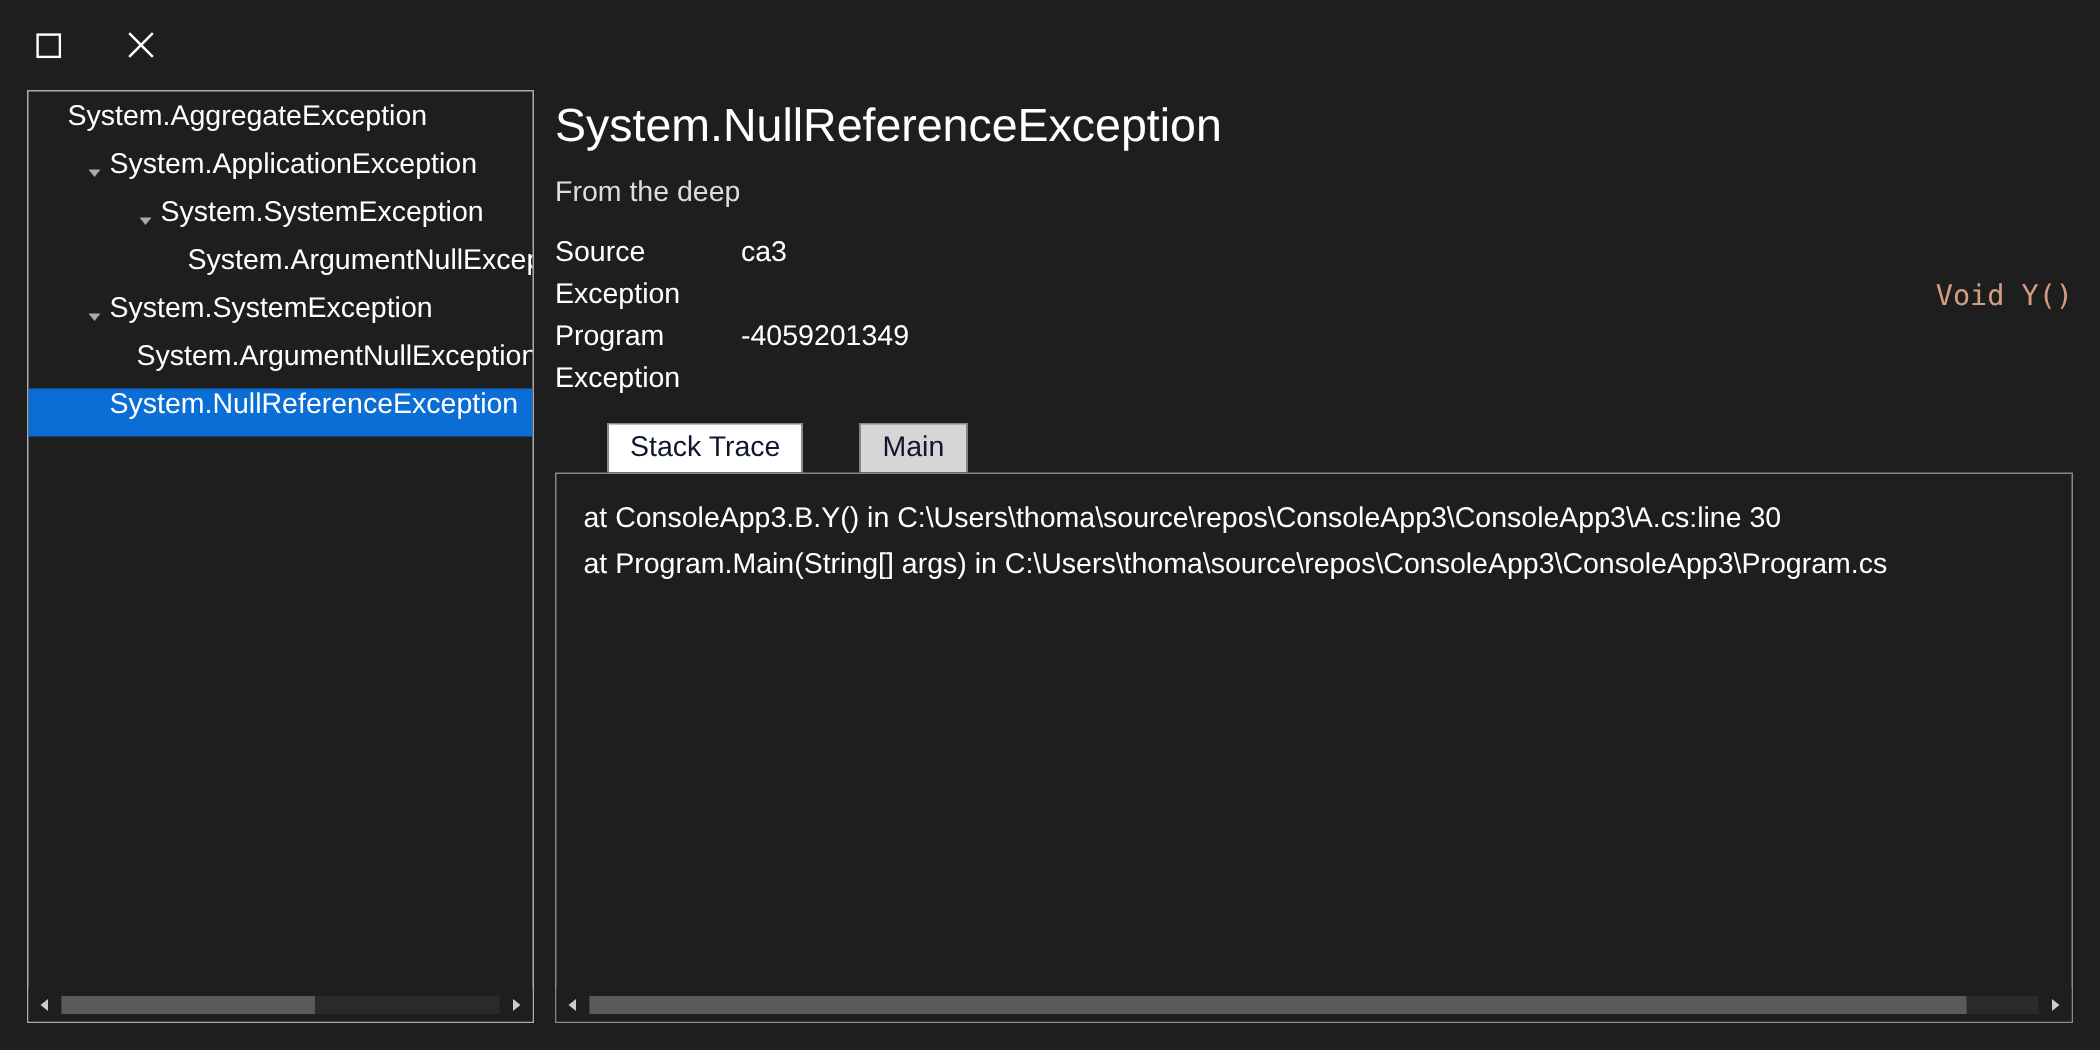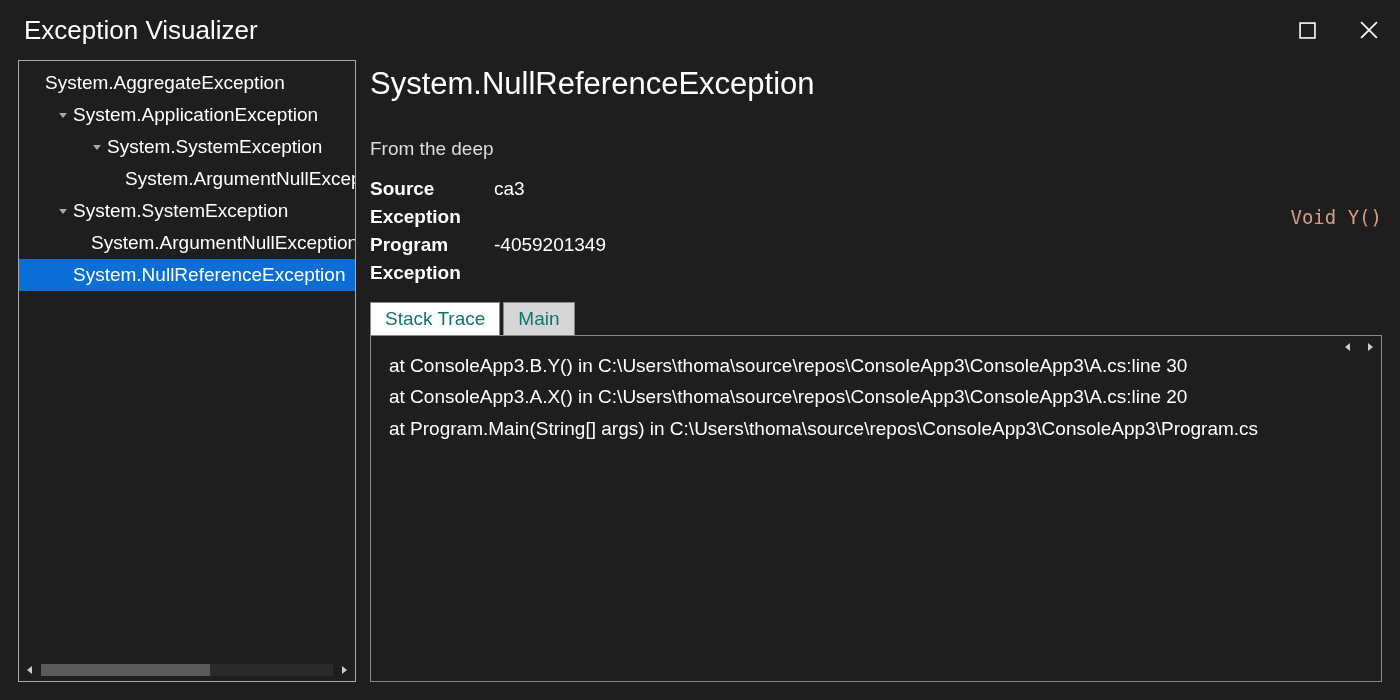--- a/index.html
+++ b/index.html
@@ -53,21 +53,20 @@
     min-height: 0;
   }
   .tree-body {
     flex: 1;
     overflow: hidden;
     padding: 6px 0 0 0;
     white-space: nowrap;
   }
   .tree-item {
     display: flex;
-    align-items: center;
     height: 32px;
     font-size: 19px;
     cursor: default;
   }
   .tree-item.selected {
     background: #0a6ed6;
   }
   .expander {
     width: 16px;
     display: inline-flex;
@@ -91,58 +90,59 @@
   }
   .detail-title {
     font-size: 31px;
     font-weight: 400;
     margin-bottom: 16px;
   }
   .detail-message {
     font-size: 19px;
     color: #ddd;
     margin-bottom: 18px;
-    margin-top: 20px;
   }
   .prop-grid {
     display: grid;
     grid-template-columns: 120px 1fr;
     row-gap: 6px;
     column-gap: 4px;
     font-size: 19px;
     margin-bottom: 18px;
   }
-  .prop-label { font-weight: 700; }
+  .prop-label { font-weight: 400; }
   .prop-value.mono {
     font-family: "Consolas", monospace;
     color: #d69d85;
     text-align: right;
   }
   .tabs {
     display: flex;
     gap: 3px;
   }
   .tab {
     background: #d6d6d6;
-    color: #0f766e;
+    color: #0f172a;
     border: 1px solid #888;
     border-bottom: none;
     padding: 5px 14px;
     font-size: 19px;
     cursor: pointer;
+    margin-left: 35px;
   }
   .tab.active {
     background: #fff;
     font-weight: 400;
   }
   .stack-panel {
     flex: 1;
     border: 1px solid #888;
     background: #1e1e1e;
     display: flex;
+    flex-direction: column;
     min-height: 0;
     justify-content: flex-end;
   }
   .stack-body {
     flex: 1;
     padding: 14px 18px;
     font-size: 19px;
     white-space: nowrap;
     overflow: hidden;
     line-height: 1.65;
@@ -174,21 +174,20 @@
     top: 0; bottom: 0;
     background: #5a5a5a;
   }
 </style>
 </head>
 <body>
 
 <div class="window">
 
   <div class="titlebar">
-    <div class="titlebar-title">Exception Visualizer</div>
     <div class="window-controls">
       <span class="win-ctrl">
         <svg width="17" height="17" viewBox="0 0 16 16">
             <rect x="1" y="1" width="14" height="14" fill="none" stroke="#fff" stroke-width="1.5"></rect>
           </svg>
       </span>
       <span class="win-ctrl">
         <svg width="18" height="18" viewBox="0 0 16 16">
             <line x1="1" y1="1" x2="15" y2="15" stroke="#fff" stroke-width="1.5"></line>
             <line x1="15" y1="1" x2="1" y2="15" stroke="#fff" stroke-width="1.5"></line>
@@ -278,21 +277,20 @@
       </div>
 
       <div class="tabs">
         <div class="tab active">Stack Trace</div>
         <div class="tab">Main</div>
       </div>
 
       <div class="stack-panel">
         <div class="stack-body" id="stack-body">
             <div>   at ConsoleApp3.B.Y() in C:\Users\thoma\source\repos\ConsoleApp3\ConsoleApp3\A.cs:line 30</div>
-            <div>   at ConsoleApp3.A.X() in C:\Users\thoma\source\repos\ConsoleApp3\ConsoleApp3\A.cs:line 20</div>
             <div>   at Program.Main(String[] args) in C:\Users\thoma\source\repos\ConsoleApp3\ConsoleApp3\Program.cs</div>
           </div>
         <div class="hscroll">
           <span class="arrow">
             <svg width="10" height="10" viewBox="0 0 10 10">
                 <polygon points="7,1 7,9 2,5" fill="#ccc"></polygon>
               </svg>
           </span>
           <div class="track">
             <div class="thumb" style="left:0;width:95%"></div>

